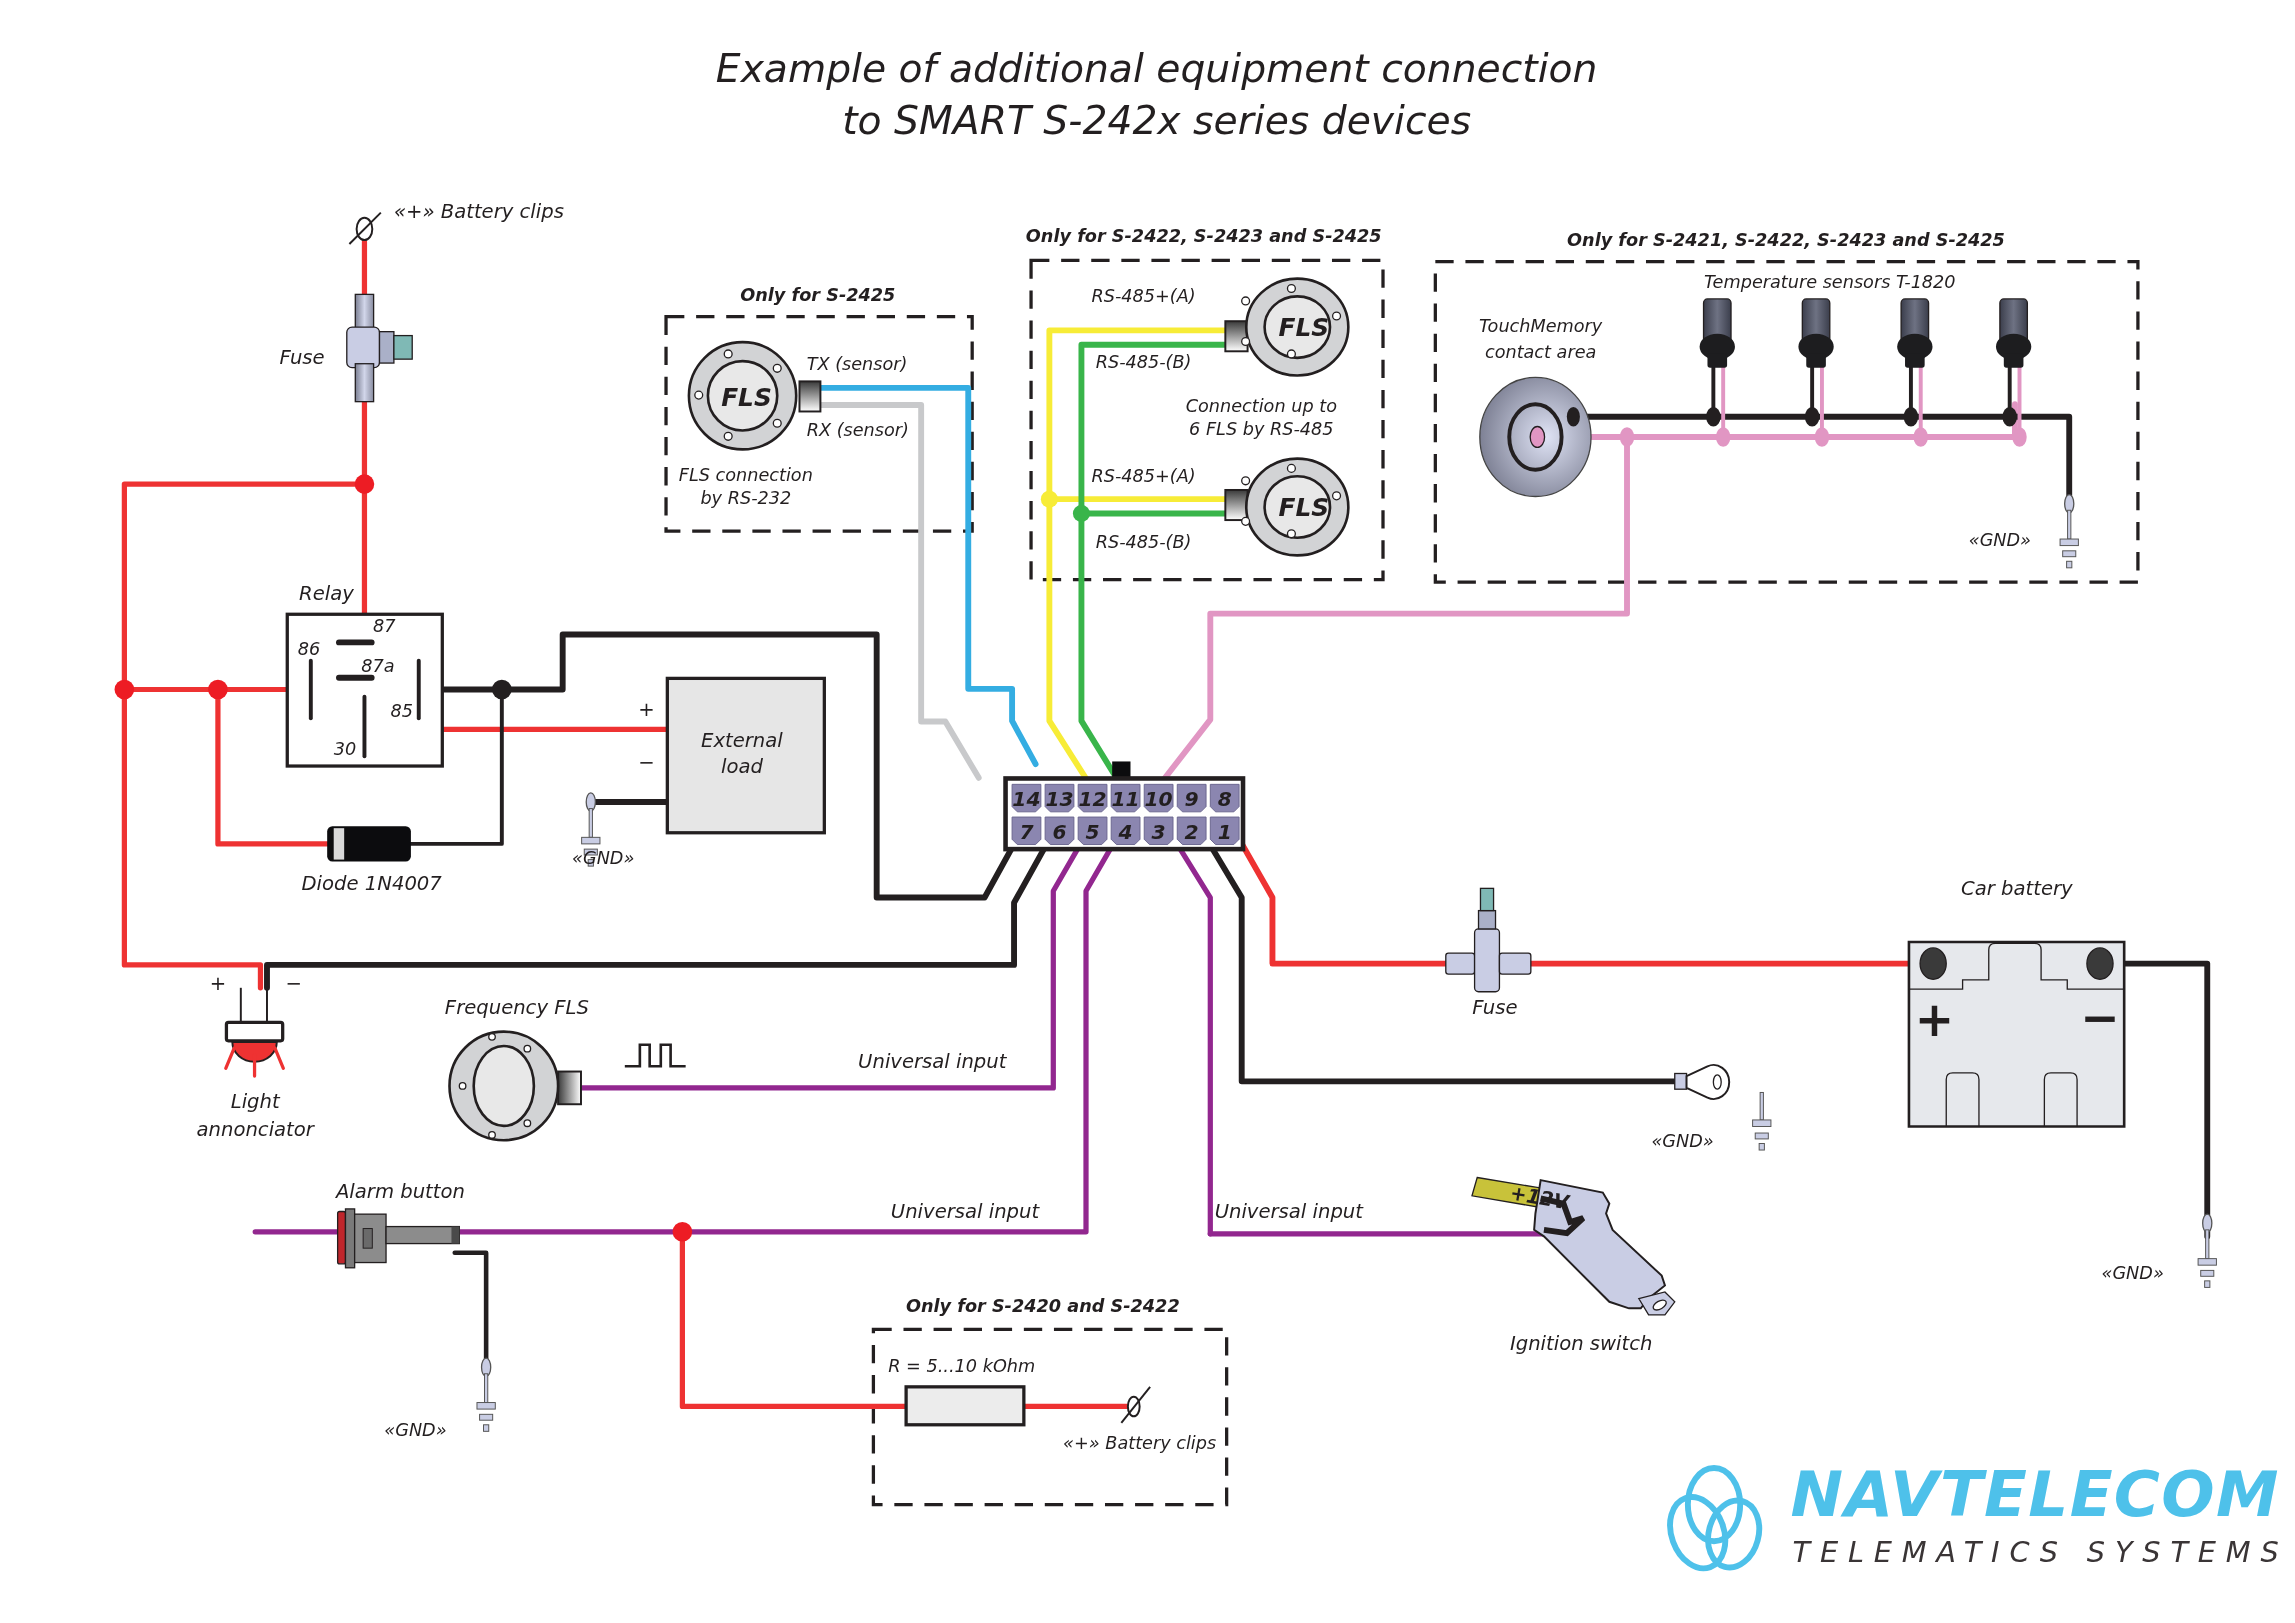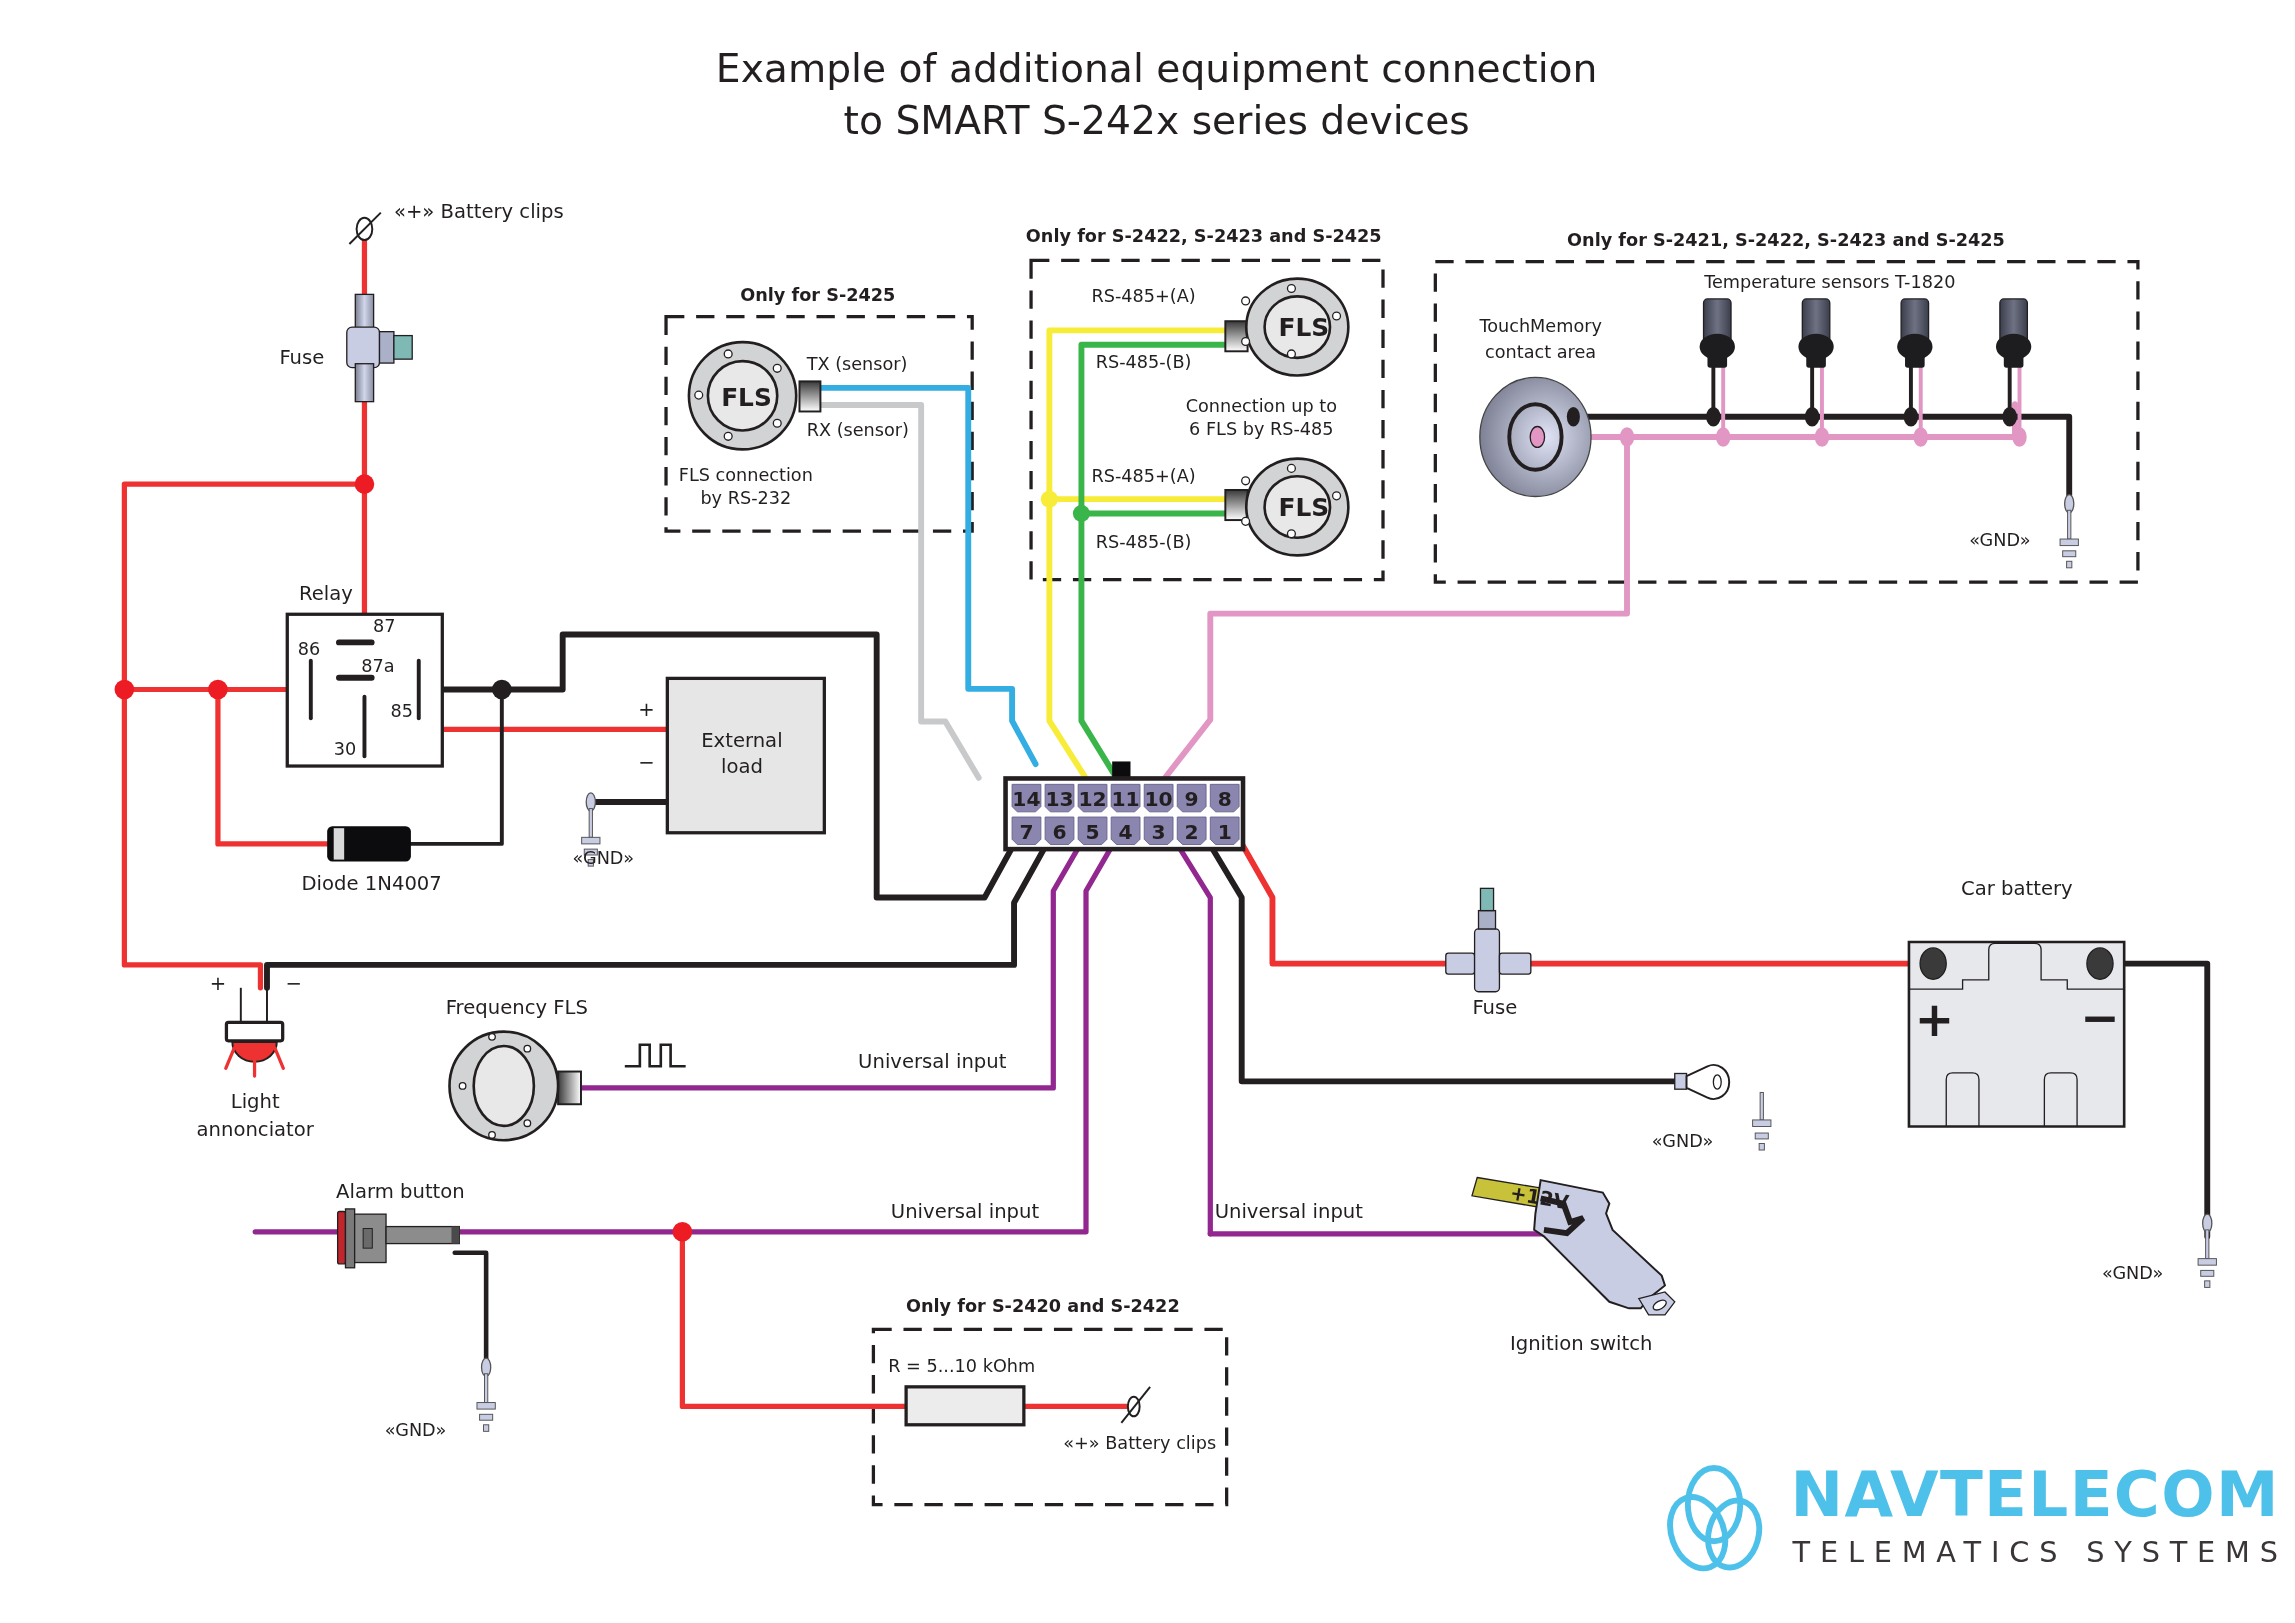--- a/index.html
+++ b/index.html
@@ -1,17 +1,17 @@
 <!DOCTYPE html>
 <html style="font-size:10.5px"><head>
 <meta charset="utf-8">
 <style>
   html, body { margin:0; padding:0; background:#ffffff; }
   body { width:2295px; height:1623px; overflow:hidden; font-family:"DejaVu Sans Condensed","DejaVu Sans", sans-serif; }
-  #stage { position:absolute; left:0; top:0; width:2295px; height:1623px; }
+  #stage { position:absolute; left:0; top:0; width:2295px; height:1623px;font-style:italic; }
   svg text { font-family:"DejaVu Sans", sans-serif; fill:#231f20; }
   .title { font-size:60px; }
   .lbl { font-size:30px; }
   .lbl-s { font-size:27px; }
   .hdr { font-size:27px; font-weight:bold; }
   .pin-num { font-size:31px; font-weight:bold; fill:#231f20; }
   .dash { fill:none; stroke:#231f20; stroke-width:5; stroke-dasharray:28 18; }
   .w { fill:none; stroke-linejoin:round; stroke-linecap:round; }
   .red { stroke:#ee3232; }
   .blk { stroke:#231f20; }

